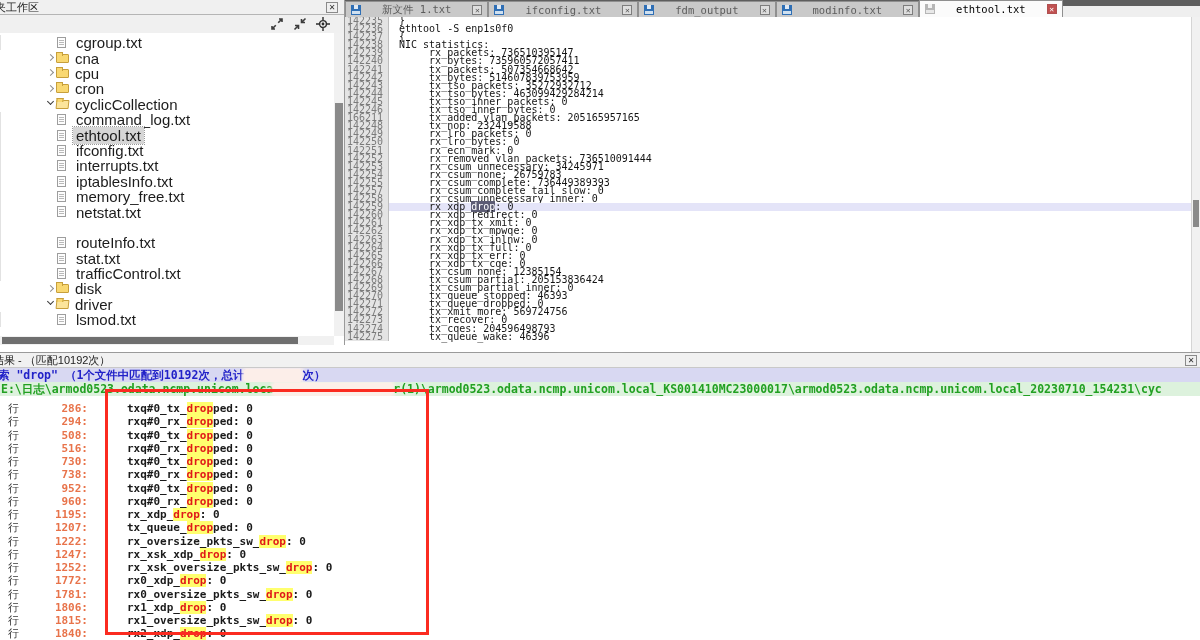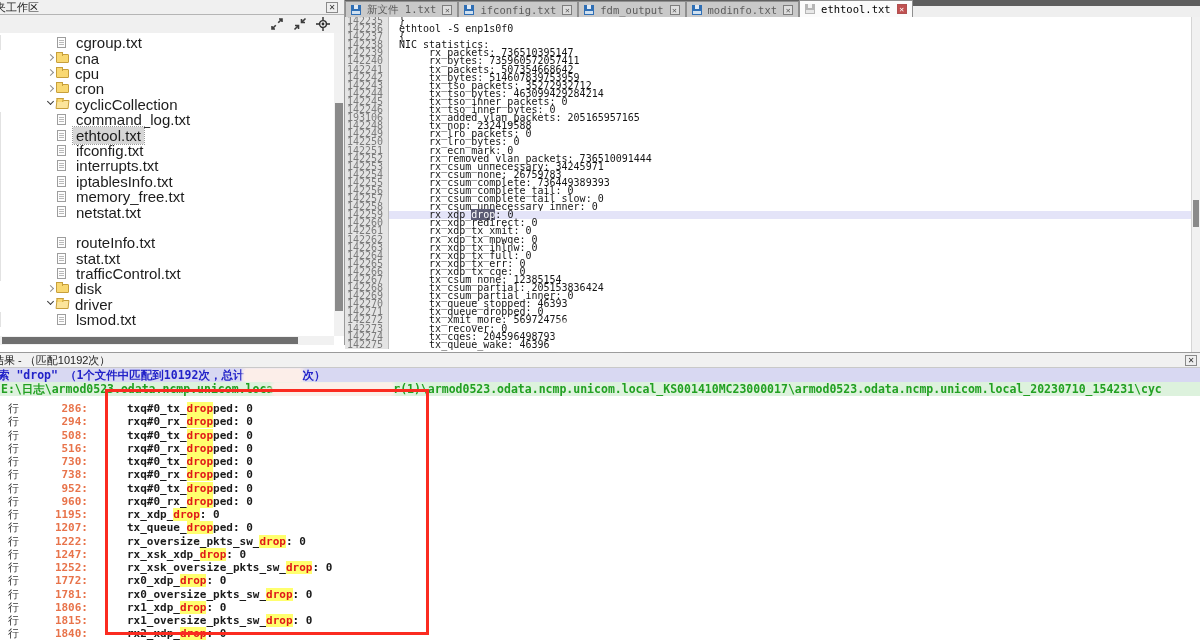--- a/index.html
+++ b/index.html
@@ -49,21 +49,21 @@
   #ws-vscroll { position:absolute; right:0; top:33px; width:10px; height:303px; background:#f1f1f1; }
   #ws-vthumb { position:absolute; left:1px; right:1px; top:70px; height:208px; background:#8a8a8a; }
   #ws-hscroll { position:absolute; left:0; bottom:0; height:9px; width:334px; background:#f1f1f1; }
   #ws-hthumb { position:absolute; top:1px; bottom:1px; left:2px; width:296px; background:#6f6f6f; }
 
   
   #editor { position:absolute; left:345px; top:0; width:855px; height:352px; background:#fff; }
   #tabbar { position:absolute; left:0; top:0; right:0; height:17px;
             background:linear-gradient(180deg,#5e5e5e 0,#5e5e5e 6px,#efefef 6px);
             display:flex; align-items:flex-end; }
-  .tab { height:16px; display:flex; align-items:center; gap:6px; padding:0 5px;
+  .tab { height:16px; display:flex; align-items:center; gap:21px; padding:0 5px;
          background:#c9c9c9; border:1px solid #8f8f8f; border-bottom:none;
          font-family:"DejaVu Sans Mono", monospace; font-size:10.5px; color:#5c5c5c; }
   .tab.active { background:#fbfbfb; color:#000; height:17px; }
   .floppy { width:10px; height:10px; background:#2f6fb5; position:relative; display:inline-block; }
   .floppy::before { content:""; position:absolute; top:0; left:3px; width:4px; height:4px; background:#dfe9f4; }
   .floppy::after  { content:""; position:absolute; bottom:1px; left:1px; width:8px; height:3px; background:#cfe0f0; }
   .floppy.saved { background:#b6b6b6; }
   .floppy.saved::before { background:#f2f2f2; } .floppy.saved::after { background:#e8e8e8; }
   .tab-close { font-size:8px; line-height:9px; width:10px; height:10px; text-align:center;
                border:1px solid #7d7d7d; color:#555; background:#dedede; }
@@ -321,30 +321,29 @@
         <div class="ed-line"><span class="ed-ln">142237</span><span class="ed-code">{</span></div>
         <div class="ed-line"><span class="ed-ln">142238</span><span class="ed-code">NIC statistics:</span></div>
         <div class="ed-line"><span class="ed-ln">142239</span><span class="ed-code">     rx_packets: 736510395147</span></div>
         <div class="ed-line"><span class="ed-ln">142240</span><span class="ed-code">     rx_bytes: 735960572057411</span></div>
         <div class="ed-line"><span class="ed-ln">142241</span><span class="ed-code">     tx_packets: 507354668642</span></div>
         <div class="ed-line"><span class="ed-ln">142242</span><span class="ed-code">     tx_bytes: 514607839753959</span></div>
         <div class="ed-line"><span class="ed-ln">142243</span><span class="ed-code">     tx_tso_packets: 35272932712</span></div>
         <div class="ed-line"><span class="ed-ln">142244</span><span class="ed-code">     tx_tso_bytes: 463099429284214</span></div>
         <div class="ed-line"><span class="ed-ln">142245</span><span class="ed-code">     tx_tso_inner_packets: 0</span></div>
         <div class="ed-line"><span class="ed-ln">142246</span><span class="ed-code">     tx_tso_inner_bytes: 0</span></div>
-        <div class="ed-line"><span class="ed-ln">193106</span><span class="ed-code">     tx_added_vlan_packets: 205165957165</span></div>
+        <div class="ed-line"><span class="ed-ln">166211</span><span class="ed-code">     tx_added_vlan_packets: 205165957165</span></div>
         <div class="ed-line"><span class="ed-ln">142248</span><span class="ed-code">     tx_nop: 232419588</span></div>
         <div class="ed-line"><span class="ed-ln">142249</span><span class="ed-code">     rx_lro_packets: 0</span></div>
         <div class="ed-line"><span class="ed-ln">142250</span><span class="ed-code">     rx_lro_bytes: 0</span></div>
         <div class="ed-line"><span class="ed-ln">142251</span><span class="ed-code">     rx_ecn_mark: 0</span></div>
         <div class="ed-line"><span class="ed-ln">142252</span><span class="ed-code">     rx_removed_vlan_packets: 736510091444</span></div>
         <div class="ed-line"><span class="ed-ln">142253</span><span class="ed-code">     rx_csum_unnecessary: 34245971</span></div>
         <div class="ed-line"><span class="ed-ln">142254</span><span class="ed-code">     rx_csum_none: 26759783</span></div>
         <div class="ed-line"><span class="ed-ln">142255</span><span class="ed-code">     rx_csum_complete: 736449389393</span></div>
-        <div class="ed-line"><span class="ed-ln">142256</span><span class="ed-code">     rx_csum_complete_tail: 0</span></div>
         <div class="ed-line"><span class="ed-ln">142257</span><span class="ed-code">     rx_csum_complete_tail_slow: 0</span></div>
         <div class="ed-line"><span class="ed-ln">142258</span><span class="ed-code">     rx_csum_unnecessary_inner: 0</span></div>
         <div class="ed-line cur"><span class="ed-ln">142259</span><span class="ed-code"><span>     rx_xdp_</span><span class="seldrop">drop</span><span>: 0</span></span></div>
         <div class="ed-line"><span class="ed-ln">142260</span><span class="ed-code">     rx_xdp_redirect: 0</span></div>
         <div class="ed-line"><span class="ed-ln">142261</span><span class="ed-code">     rx_xdp_tx_xmit: 0</span></div>
         <div class="ed-line"><span class="ed-ln">142262</span><span class="ed-code">     rx_xdp_tx_mpwqe: 0</span></div>
         <div class="ed-line"><span class="ed-ln">142263</span><span class="ed-code">     rx_xdp_tx_inlnw: 0</span></div>
         <div class="ed-line"><span class="ed-ln">142264</span><span class="ed-code">     rx_xdp_tx_full: 0</span></div>
         <div class="ed-line"><span class="ed-ln">142265</span><span class="ed-code">     rx_xdp_tx_err: 0</span></div>
         <div class="ed-line"><span class="ed-ln">142266</span><span class="ed-code">     rx_xdp_tx_cqe: 0</span></div>

